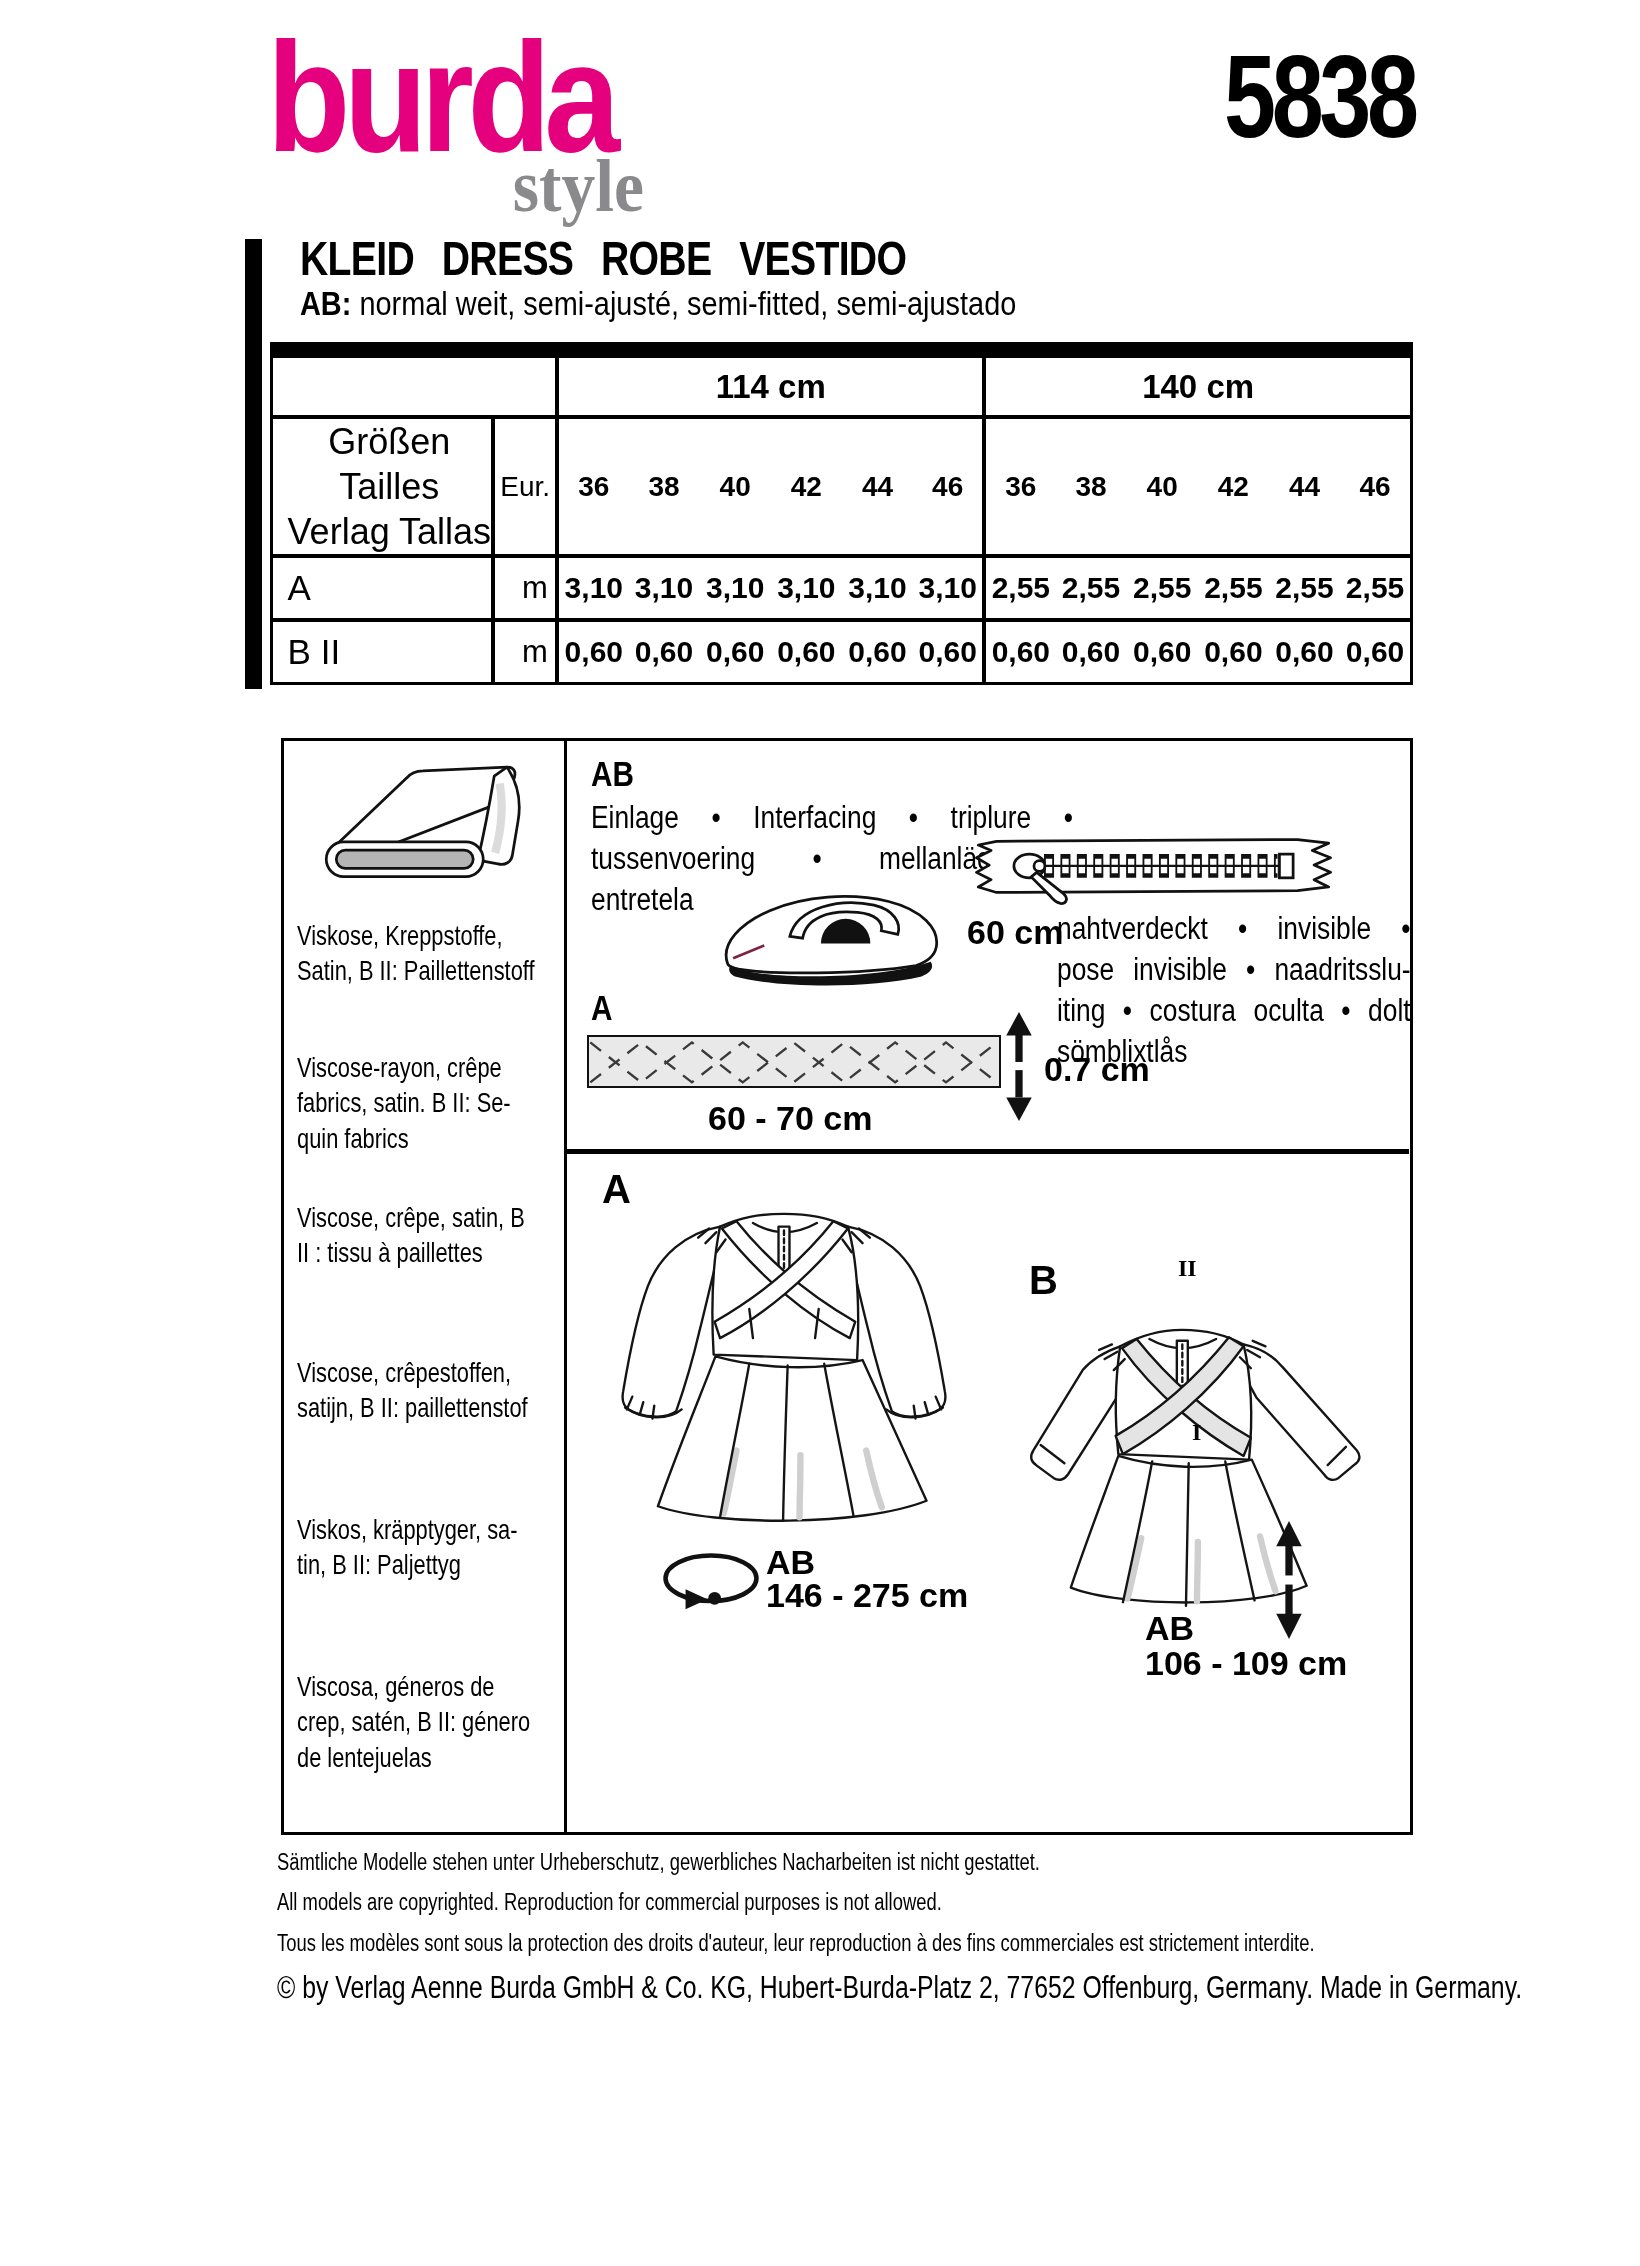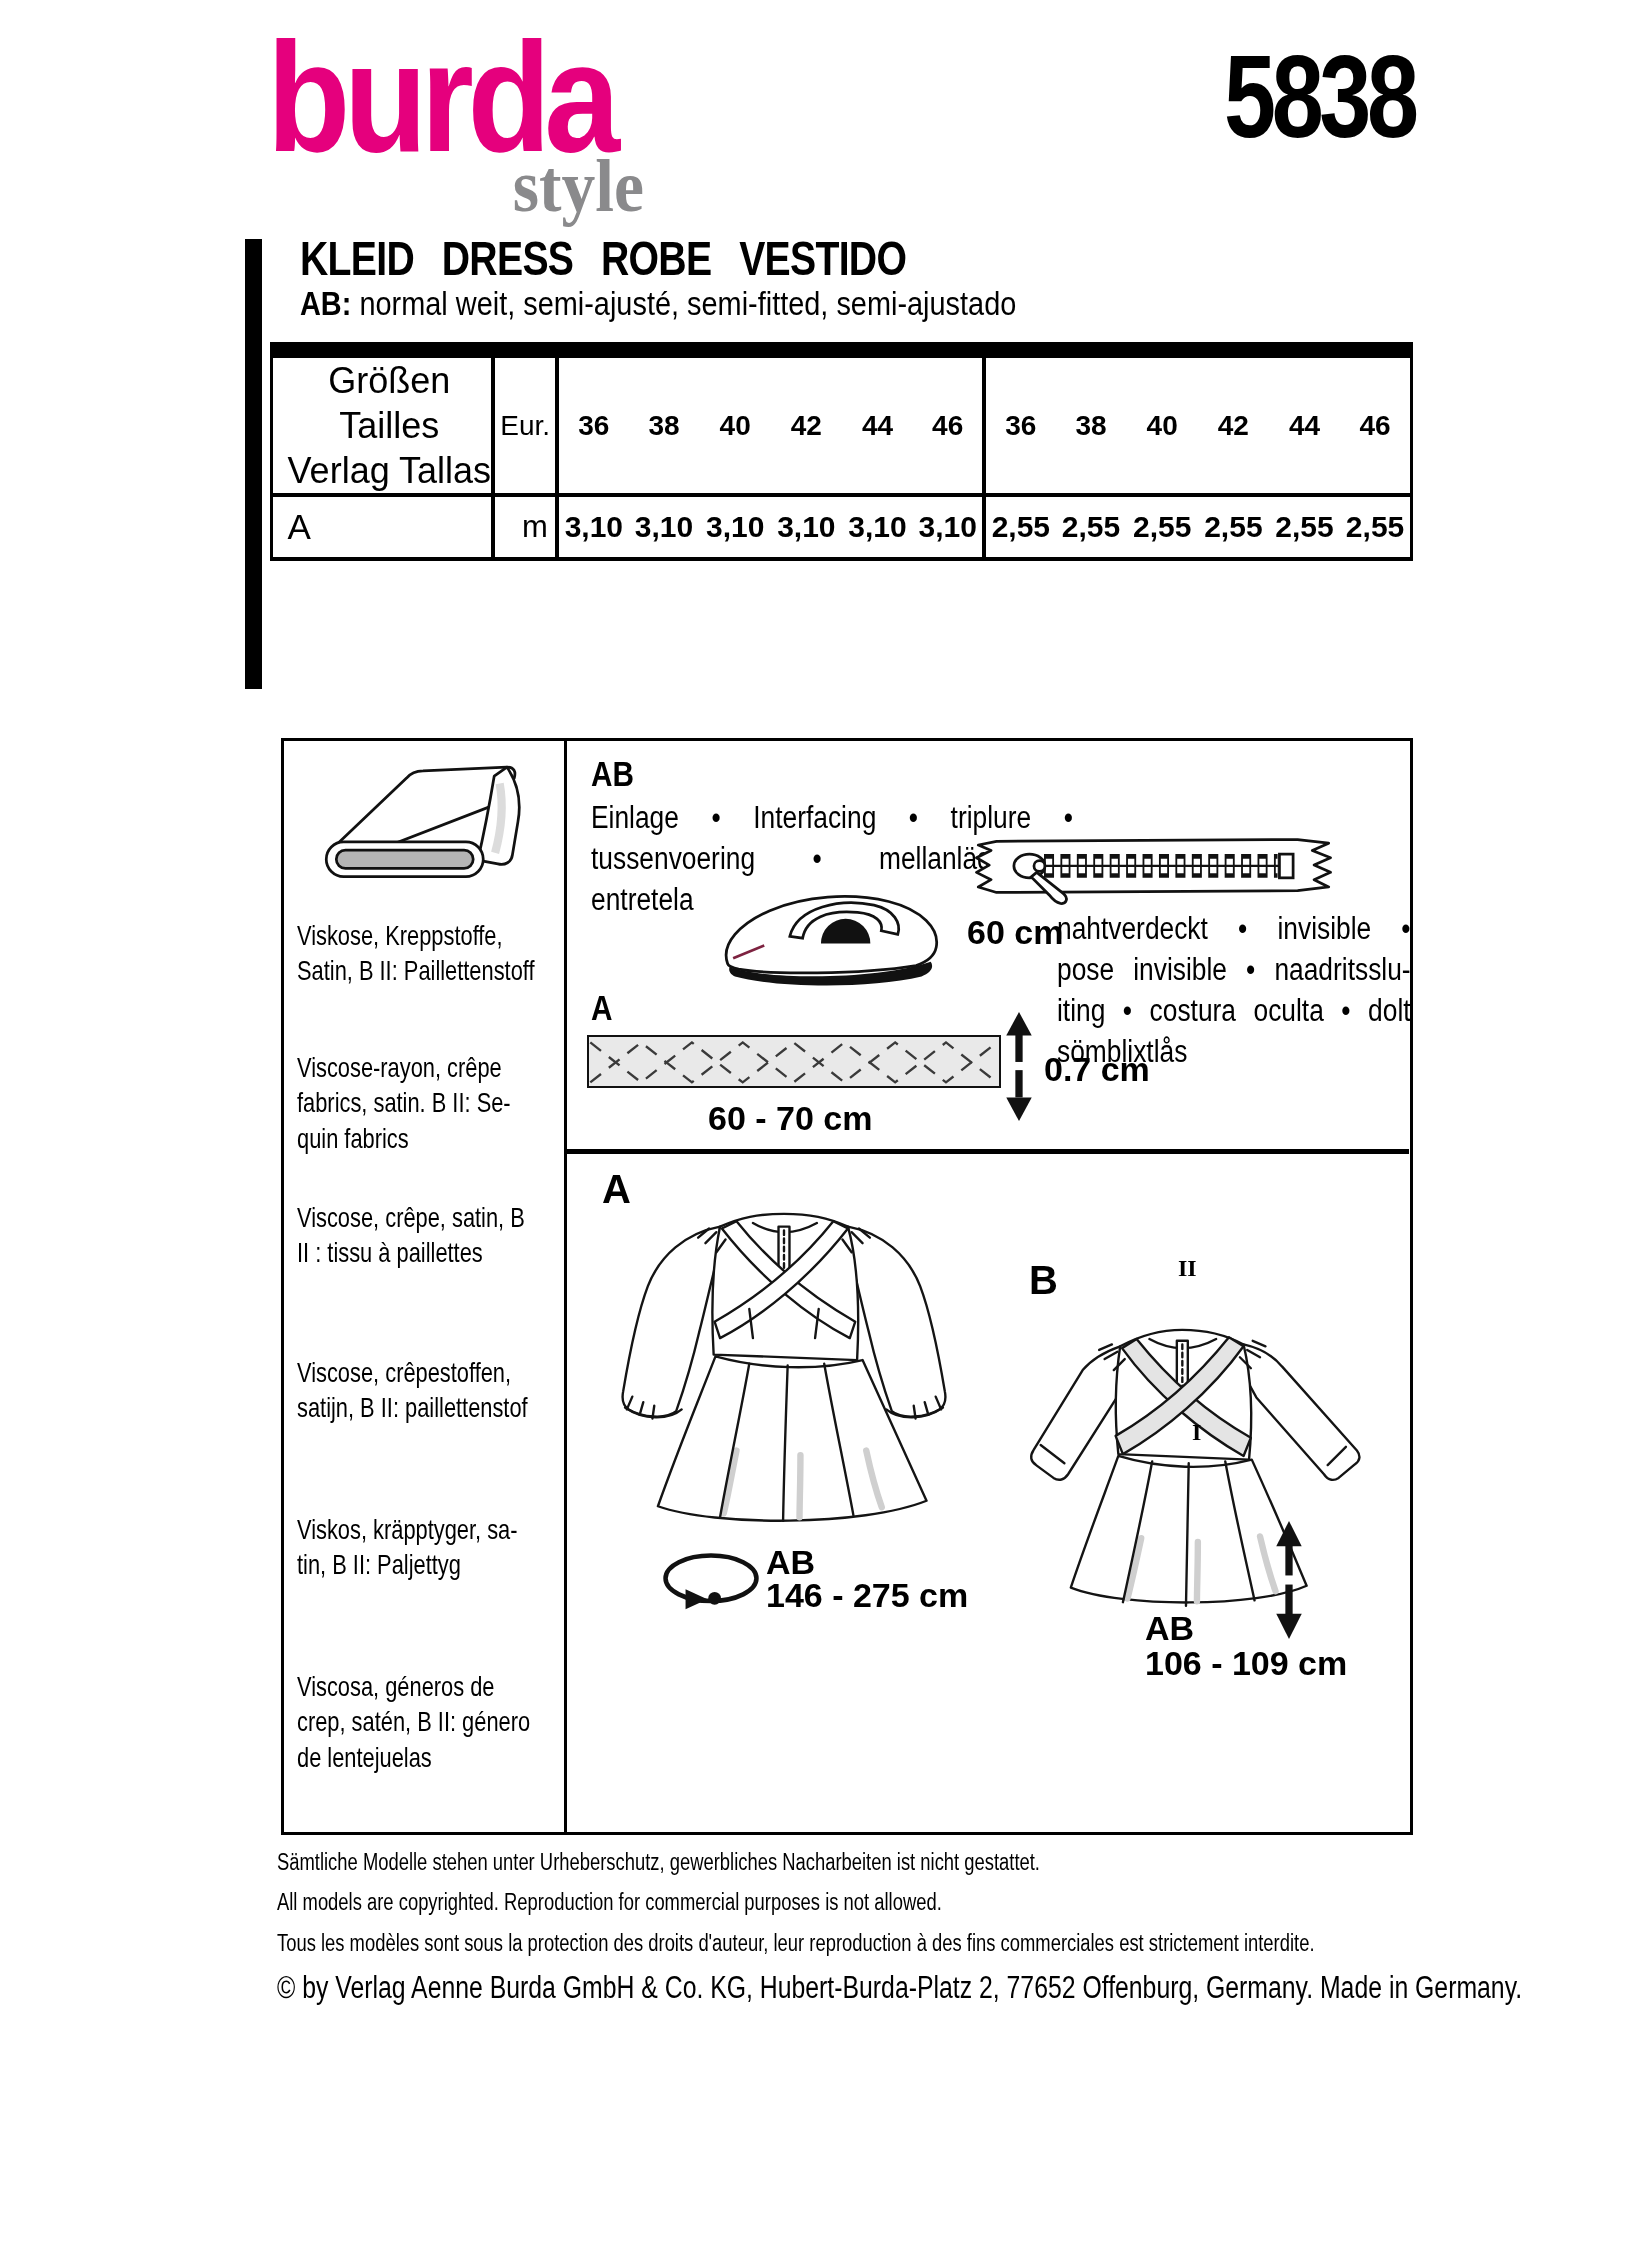--- a/index.html
+++ b/index.html
@@ -84,20 +84,25 @@
         <col style="width:71px">
         <col style="width:71px">
       <col style="width:71px">
         <col style="width:71px">
         <col style="width:71px">
         <col style="width:71px">
         <col style="width:71px">
         <col style="width:71px">
     </colgroup>
     <tbody>
+        <tr class="h1">
+      <td colspan="2"></td>
+      <td colspan="6" class="grp vl">114 cm</td>
+      <td colspan="6" class="grp vl">140 cm</td>
+    </tr>
     <tr class="h2">
       <td class="szl">
         <div>Größen  Tailles</div>
         <div>Verlag  Tallas</div>
       </td>
       <td class="eur vl">Eur.</td>
       <td class="sz vl">36</td>
       <td class="sz">38</td>
       <td class="sz">40</td>
       <td class="sz">42</td>
@@ -119,20 +124,36 @@
       <td class="val">3,10</td>
       <td class="val">3,10</td>
       <td class="val">3,10</td>
       <td class="val vl">2,55</td>
       <td class="val">2,55</td>
       <td class="val">2,55</td>
       <td class="val">2,55</td>
       <td class="val">2,55</td>
       <td class="val">2,55</td>
     </tr>
+    <tr class="dr">
+      <td class="rowlab">B II</td>
+      <td class="unit vl">m</td>
+      <td class="val vl">0,60</td>
+      <td class="val">0,60</td>
+      <td class="val">0,60</td>
+      <td class="val">0,60</td>
+      <td class="val">0,60</td>
+      <td class="val">0,60</td>
+      <td class="val vl">0,60</td>
+      <td class="val">0,60</td>
+      <td class="val">0,60</td>
+      <td class="val">0,60</td>
+      <td class="val">0,60</td>
+      <td class="val">0,60</td>
+    </tr>
   </tbody>
     </table>
 
   <div class="abs content-box">
 
     <div class="abs fab-col">
       <svg class="abs" style="left:24px;top:12.8px" width="230" height="154" viewBox="0 0 252 168">
         <g stroke="#111" stroke-width="3" fill="#fff" stroke-linejoin="round">
           <path d="M26,104 L108,26 C112,21 118,18 126,18 L218,14 C226,14 228,19 226,26 L208,54 L58,112 Z"></path>
           <path d="M218,14 C230,32 234,52 230,74 L224,110 C223,118 216,122 208,120 L186,116 C193,86 200,48 204,24 Z"></path>

